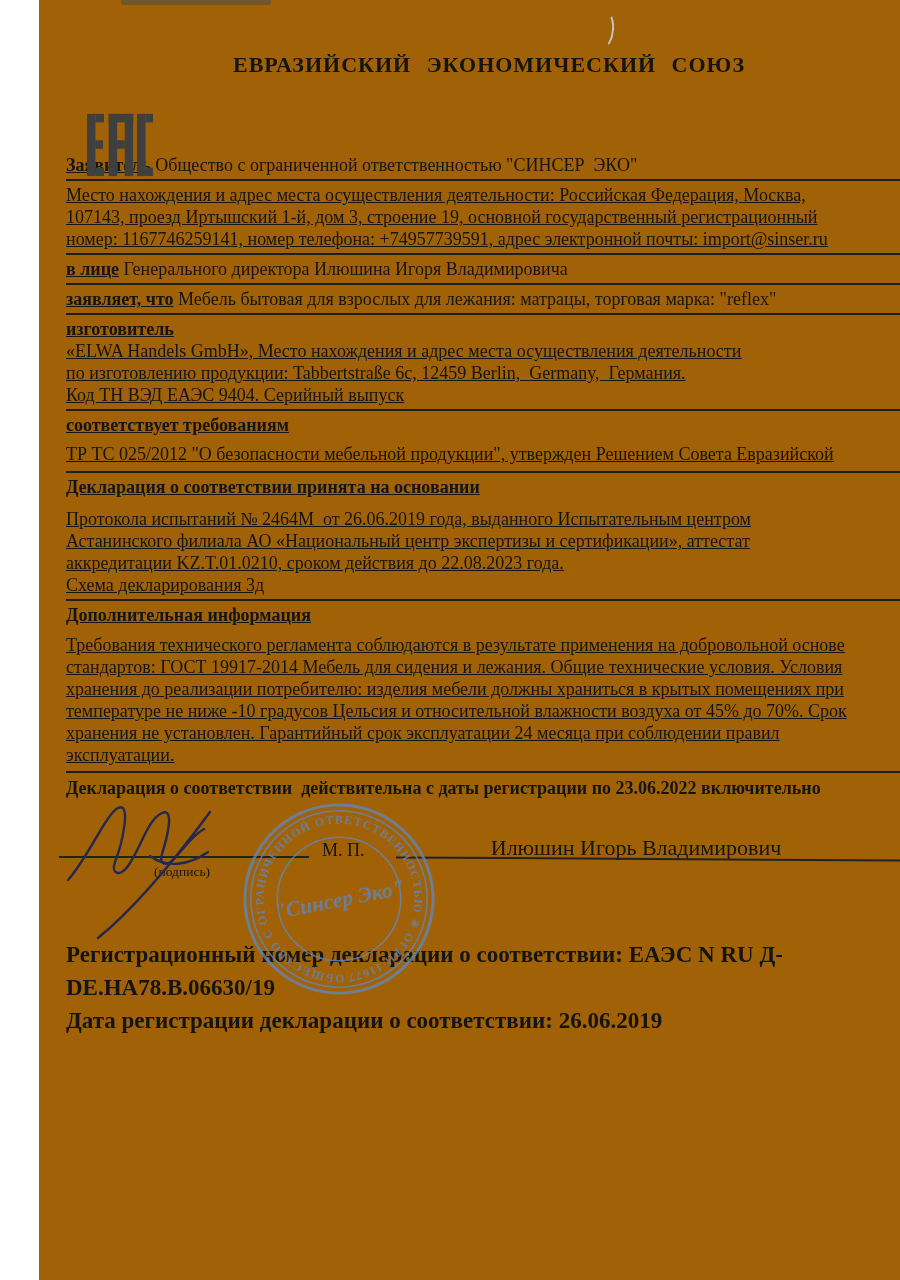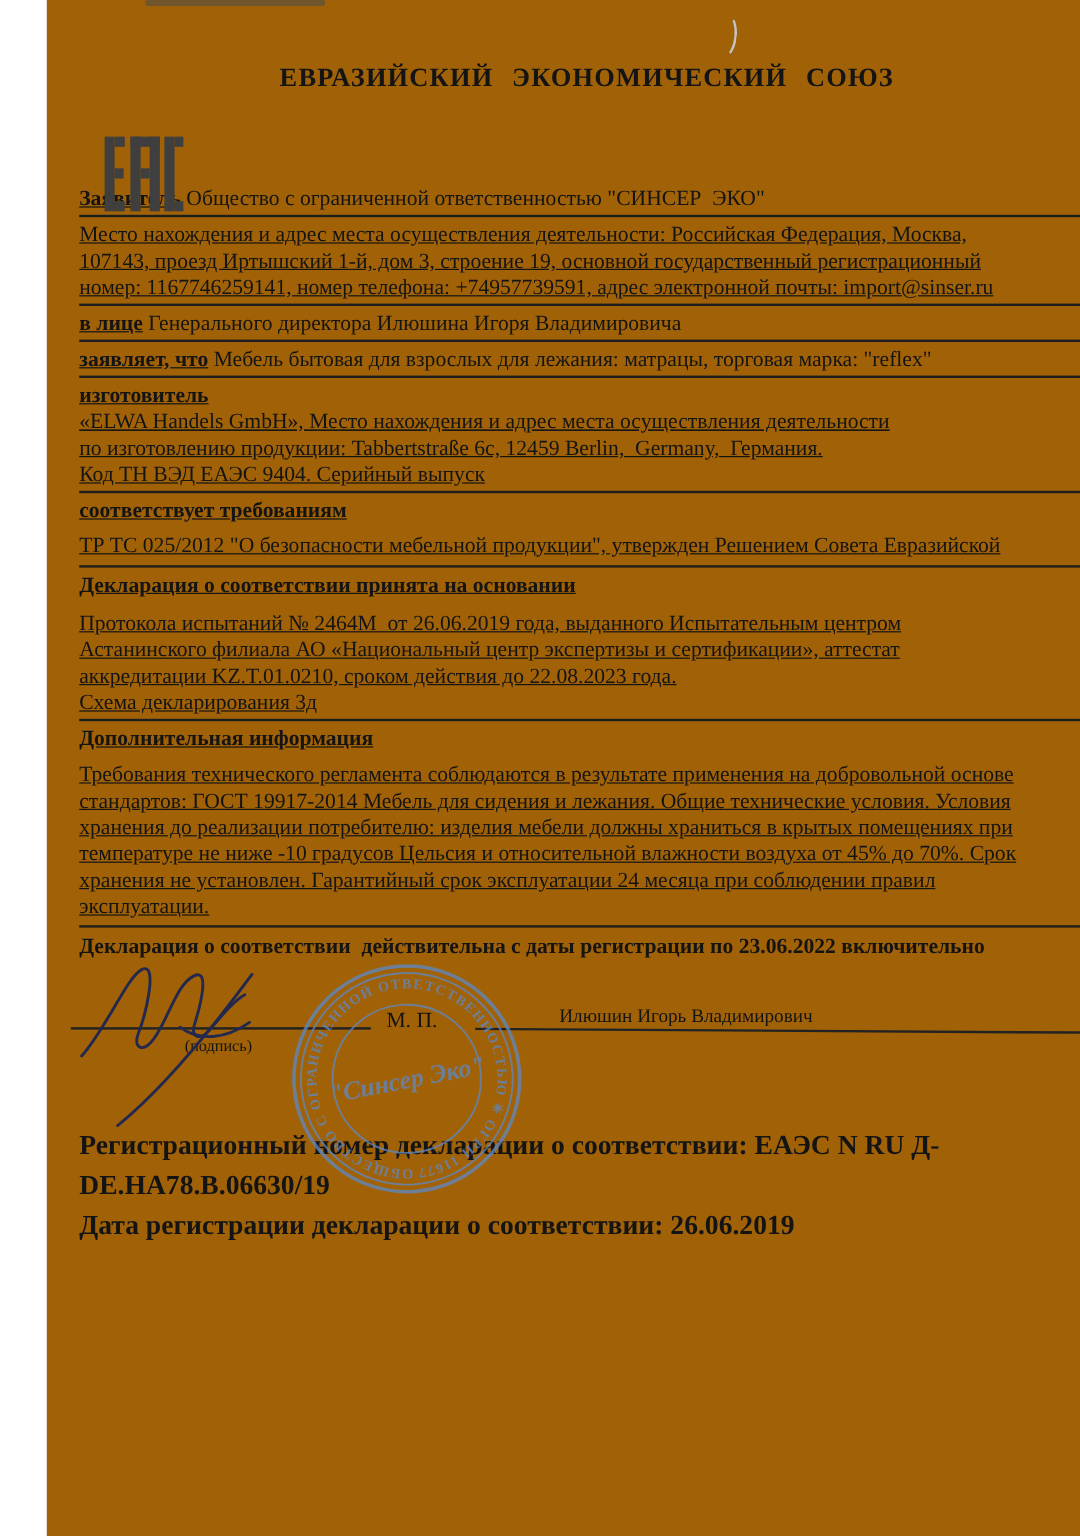--- a/index.html
+++ b/index.html
@@ -30,21 +30,21 @@
   .row b, .heading{font-weight:bold;text-decoration:underline;}
   .heading{line-height:23px;}
   .para span{display:block;text-decoration:underline;}
   .keep{white-space:pre-wrap;}
   .validity{font-weight:bold;line-height:24px;}
 
   .sig-section{position:relative;height:128px;margin-top:4px;}
   .sig-line-left{position:absolute;left:-7px;top:52px;width:250px;border-top:2px solid #222;}
   .sig-caption{position:absolute;left:88px;top:57px;font-size:13.5px;}
   .mp{position:absolute;left:256px;top:35px;font-size:18px;}
-  .signer-name{position:absolute;left:400px;top:33px;width:340px;font-size:16px;}
+  .signer-name{position:absolute;left:400px;top:33px;width:340px;text-align:center;font-size:22px;}
   .sig-line-right{position:absolute;left:330px;right:-3px;top:54px;border-top:2px solid #222;transform:rotate(0.35deg);}
   .signer-caption{position:absolute;left:448px;top:62px;width:250px;text-align:center;font-size:13.5px;}
 
   .signature-svg{position:absolute;left:-12px;top:-16px;z-index:2;}
   .stamp-svg{position:absolute;left:175px;top:-3px;z-index:3;opacity:.78;}
 
   .reg-block{margin-top:6px;font-weight:bold;font-size:23px;line-height:33px;position:relative;z-index:2;}
 </style>
 </head>
 <body>

